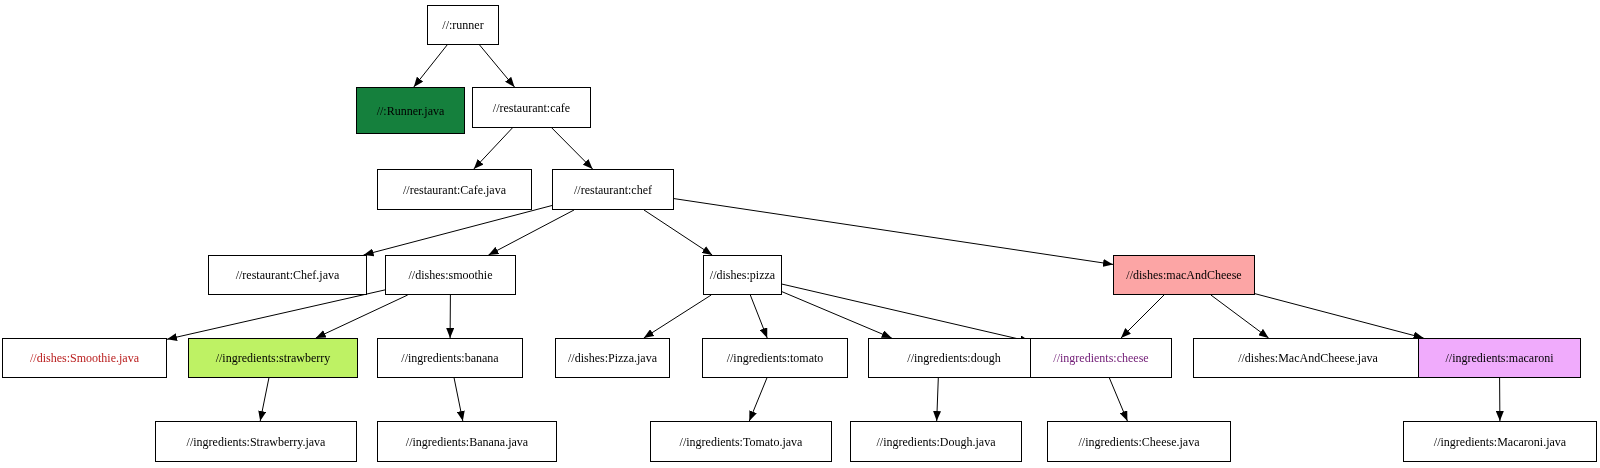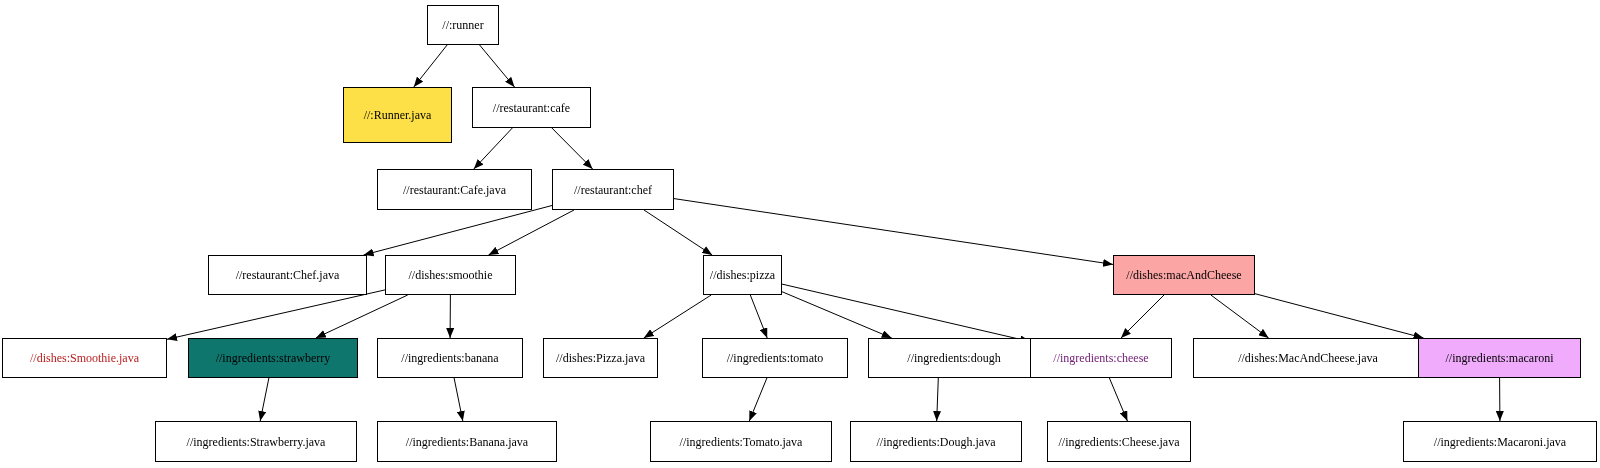--- a/index.html
+++ b/index.html
@@ -69,37 +69,37 @@
         <line x1="938.3" y1="378.0" x2="936.7" y2="421.0" stroke="#000000" stroke-width="1" marker-end="url(#arrowhead)"></line>
         <line x1="1109.4" y1="378.0" x2="1127.4" y2="421.0" stroke="#000000" stroke-width="1" marker-end="url(#arrowhead)"></line>
         <line x1="1164.0" y1="295.0" x2="1121.0" y2="338.0" stroke="#000000" stroke-width="1" marker-end="url(#arrowhead)"></line>
         <line x1="1210.9" y1="295.0" x2="1268.6" y2="338.0" stroke="#000000" stroke-width="1" marker-end="url(#arrowhead)"></line>
         <line x1="1255.0" y1="293.7" x2="1423.5" y2="338.0" stroke="#000000" stroke-width="1" marker-end="url(#arrowhead)"></line>
         <line x1="1499.6" y1="378.0" x2="1499.9" y2="421.0" stroke="#000000" stroke-width="1" marker-end="url(#arrowhead)"></line>
       </g>
   </svg>
   <div id="nodes-layer">
       <div class="node" style="left: 427px; top: 5px; width: 72px; height: 40px; border-color: rgb(0, 0, 0); background: rgb(255, 255, 255); color: rgb(0, 0, 0);">//:runner</div>
-      <div class="node" style="left: 343px; top: 87px; width: 109px; height: 56px; border-color: rgb(0, 0, 0); background: #fde047; color: rgb(0, 0, 0);">//:Runner.java</div>
+      <div class="node" style="left: 356px; top: 87px; width: 109px; height: 47px; border-color: rgb(0, 0, 0); background: #15803d; color: rgb(0, 0, 0);">//:Runner.java</div>
       <div class="node" style="left: 472px; top: 87px; width: 119px; height: 41px; border-color: rgb(0, 0, 0); background: rgb(255, 255, 255); color: rgb(0, 0, 0);">//restaurant:cafe</div>
       <div class="node" style="left: 377px; top: 169px; width: 155px; height: 41px; border-color: rgb(0, 0, 0); background: rgb(255, 255, 255); color: rgb(0, 0, 0);">//restaurant:Cafe.java</div>
       <div class="node" style="left: 552px; top: 169px; width: 122px; height: 41px; border-color: rgb(0, 0, 0); background: rgb(255, 255, 255); color: rgb(0, 0, 0);">//restaurant:chef</div>
       <div class="node" style="left: 208px; top: 255px; width: 159px; height: 40px; border-color: rgb(0, 0, 0); background: rgb(255, 255, 255); color: rgb(0, 0, 0);">//restaurant:Chef.java</div>
       <div class="node" style="left: 385px; top: 255px; width: 131px; height: 40px; border-color: rgb(0, 0, 0); background: rgb(255, 255, 255); color: rgb(0, 0, 0);">//dishes:smoothie</div>
       <div class="node" style="left: 703px; top: 255px; width: 79px; height: 40px; border-color: rgb(0, 0, 0); background: rgb(255, 255, 255); color: rgb(0, 0, 0);">//dishes:pizza</div>
       <div class="node" style="left: 1113px; top: 255px; width: 142px; height: 40px; border-color: rgb(0, 0, 0); background: #fca5a5; color: rgb(0, 0, 0);">//dishes:macAndCheese</div>
       <div class="node" style="left: 2px; top: 338px; width: 165px; height: 40px; border-color: rgb(0, 0, 0); background: rgb(255, 255, 255); color: #b91c1c;">//dishes:Smoothie.java</div>
-      <div class="node" style="left: 188px; top: 338px; width: 170px; height: 40px; border-color: rgb(0, 0, 0); background: #0f766e; color: rgb(0, 0, 0);">//ingredients:strawberry</div>
+      <div class="node" style="left: 188px; top: 338px; width: 170px; height: 40px; border-color: rgb(0, 0, 0); background: #bef264; color: rgb(0, 0, 0);">//ingredients:strawberry</div>
       <div class="node" style="left: 377px; top: 338px; width: 146px; height: 40px; border-color: rgb(0, 0, 0); background: rgb(255, 255, 255); color: rgb(0, 0, 0);">//ingredients:banana</div>
-      <div class="node" style="left: 543px; top: 338px; width: 115px; height: 40px; border-color: rgb(0, 0, 0); background: rgb(255, 255, 255); color: rgb(0, 0, 0);">//dishes:Pizza.java</div>
+      <div class="node" style="left: 555px; top: 338px; width: 115px; height: 40px; border-color: rgb(0, 0, 0); background: rgb(255, 255, 255); color: rgb(0, 0, 0);">//dishes:Pizza.java</div>
       <div class="node" style="left: 702px; top: 338px; width: 146px; height: 40px; border-color: rgb(0, 0, 0); background: rgb(255, 255, 255); color: rgb(0, 0, 0);">//ingredients:tomato</div>
       <div class="node" style="left: 868px; top: 338px; width: 172px; height: 40px; border-color: rgb(0, 0, 0); background: rgb(255, 255, 255); color: rgb(0, 0, 0);">//ingredients:dough</div>
       <div class="node" style="left: 1030px; top: 338px; width: 142px; height: 40px; border-color: rgb(0, 0, 0); background: rgb(255, 255, 255); color: #701a75;">//ingredients:cheese</div>
       <div class="node" style="left: 1193px; top: 338px; width: 230px; height: 40px; border-color: rgb(0, 0, 0); background: rgb(255, 255, 255); color: rgb(0, 0, 0);">//dishes:MacAndCheese.java</div>
       <div class="node" style="left: 1418px; top: 338px; width: 163px; height: 40px; border-color: rgb(0, 0, 0); background: #f0abfc; color: rgb(0, 0, 0); text-align: center;">//ingredients:macaroni</div>
       <div class="node" style="left: 155px; top: 421px; width: 202px; height: 41px; border-color: rgb(0, 0, 0); background: rgb(255, 255, 255); color: rgb(0, 0, 0);">//ingredients:Strawberry.java</div>
       <div class="node" style="left: 377px; top: 421px; width: 180px; height: 41px; border-color: rgb(0, 0, 0); background: rgb(255, 255, 255); color: rgb(0, 0, 0);">//ingredients:Banana.java</div>
       <div class="node" style="left: 650px; top: 421px; width: 182px; height: 41px; border-color: rgb(0, 0, 0); background: rgb(255, 255, 255); color: rgb(0, 0, 0);">//ingredients:Tomato.java</div>
       <div class="node" style="left: 850px; top: 421px; width: 172px; height: 41px; border-color: rgb(0, 0, 0); background: rgb(255, 255, 255); color: rgb(0, 0, 0);">//ingredients:Dough.java</div>
-      <div class="node" style="left: 1047px; top: 421px; width: 144px; height: 41px; border-color: rgb(0, 0, 0); background: rgb(255, 255, 255); color: rgb(0, 0, 0);">//ingredients:Cheese.java</div>
+      <div class="node" style="left: 1047px; top: 421px; width: 184px; height: 41px; border-color: rgb(0, 0, 0); background: rgb(255, 255, 255); color: rgb(0, 0, 0);">//ingredients:Cheese.java</div>
       <div class="node" style="left: 1403px; top: 421px; width: 194px; height: 41px; border-color: rgb(0, 0, 0); background: rgb(255, 255, 255); color: rgb(0, 0, 0);">//ingredients:Macaroni.java</div>
     </div>
 </div>
 
 </body></html>

